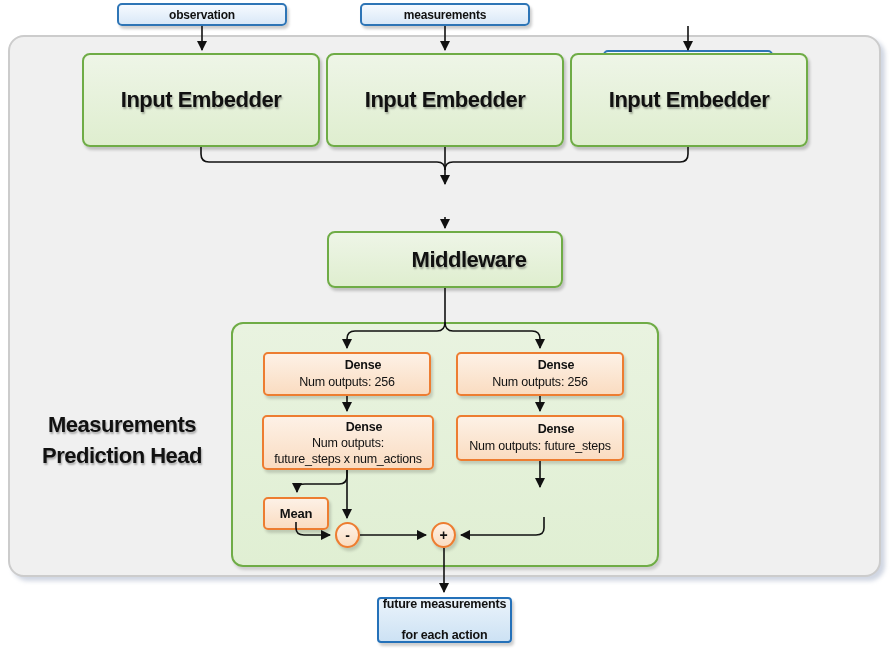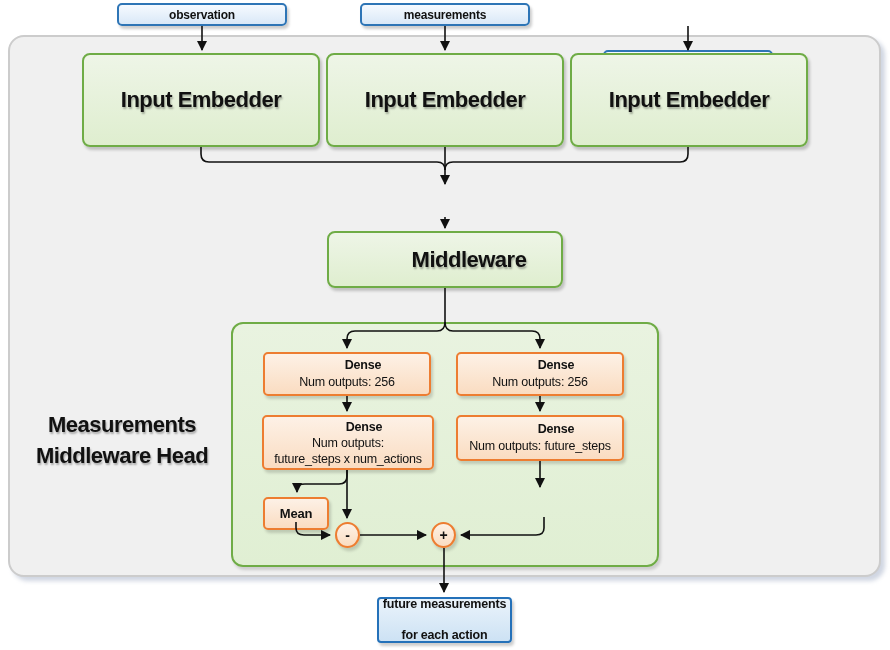--- a/index.html
+++ b/index.html
@@ -91,21 +91,21 @@
 
 
   <div class="node node-green big-label" style="left:327px;top:231px;width:236px;height:57px;padding-left:48px;">
     <span>Middleware</span>
   </div>
 
   <div class="head-container"></div>
 
   <div class="head-title">
     <span>Measurements</span>
-    <span>Middleware Head</span>
+    <span>Prediction Head</span>
   </div>
 
   <div class="node node-orange dense-text" style="left:263px;top:352px;width:168px;height:44px;">
     <span class="t">Dense</span>
     <span>Num outputs: 256</span>
   </div>
 
   <div class="node node-orange dense-text" style="left:456px;top:352px;width:168px;height:44px;">
     <span class="t">Dense</span>
     <span>Num outputs: 256</span>

